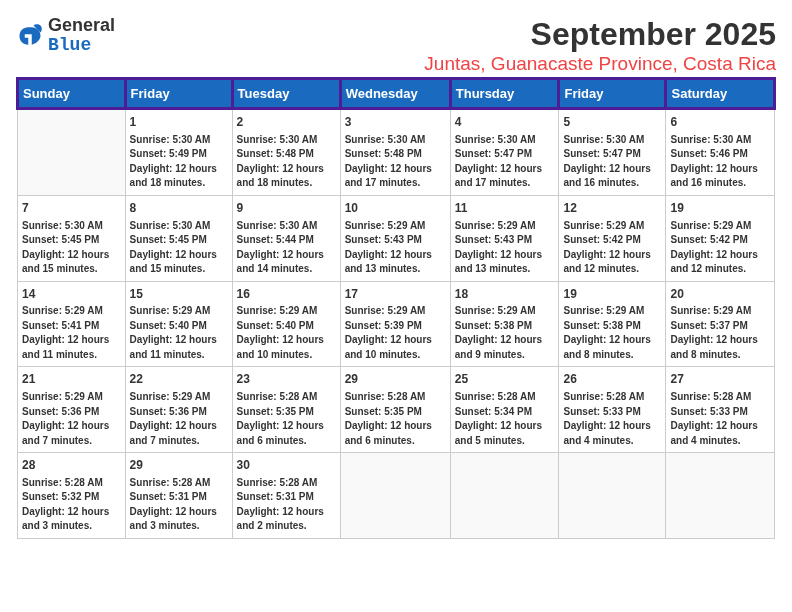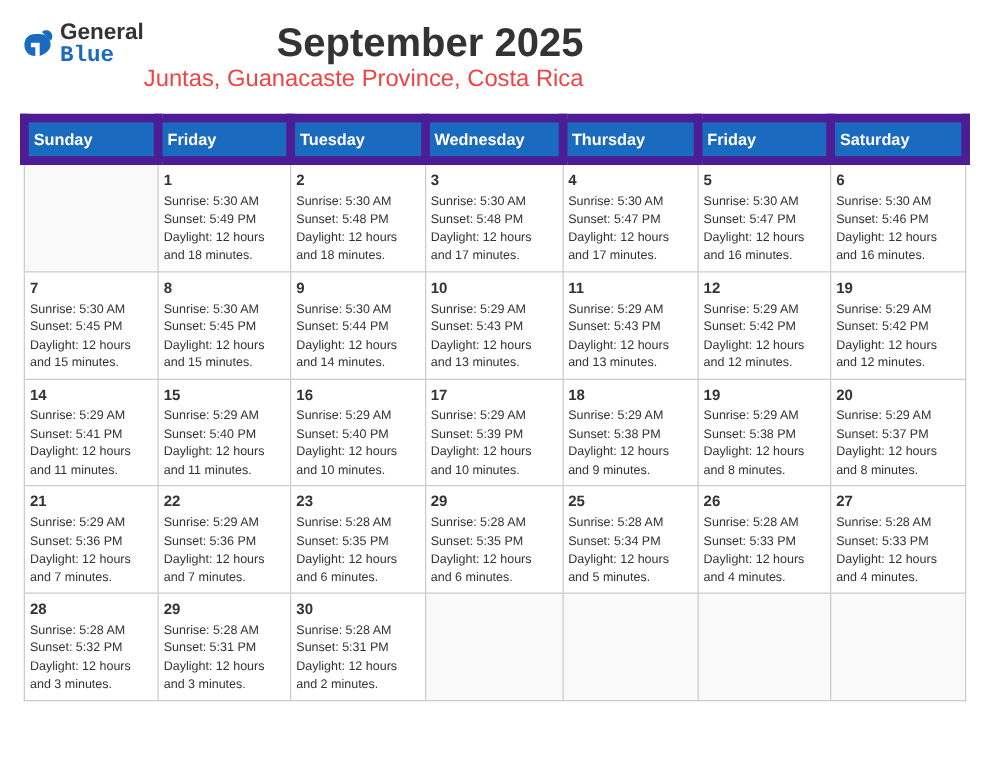--- a/index.html
+++ b/index.html
@@ -5,23 +5,23 @@
     * { margin: 0; padding: 0; box-sizing: border-box; }
     body {
       font-family: Arial, sans-serif;
       background: #fff;
       width: 792px;
       min-height: 612px;
       padding: 16px;
     }
     .header {
       display: flex;
-      justify-content: flex-start;
+      justify-content: space-between;
       align-items: flex-start;
-      margin-bottom: 16px;
+      margin-bottom: 2px;
     }
     .logo {
       display: flex;
       align-items: center;
       gap: 4px;
     }
     .logo-text {
       font-size: 18px;
       font-weight: bold;
       line-height: 1.1;
@@ -49,21 +49,21 @@
       border-collapse: collapse;
       font-size: 11px;
     }
     thead tr th {
       background: #1a6bbf;
       color: #fff;
       padding: 6px 4px;
       text-align: left;
       font-size: 13px;
       font-weight: bold;
-      border: 7px solid #4c1d95;
+      border: 3px solid #4c1d95;
     }
     tbody tr td {
       border: 1px solid #ccc;
       vertical-align: top;
       padding: 4px 4px;
       width: 113px;
       height: 80px;
       color: #333;
       font-size: 10.5px;
       line-height: 1.4;
@@ -74,20 +74,21 @@
     .day-number {
       font-weight: bold;
       font-size: 12px;
       display: block;
       margin-bottom: 2px;
     }
     .day-info {
       font-size: 10px;
       color: #333;
       line-height: 1.45;
+      font-weight: bold;
     }
   </style>
 </head>
 <body>
 
 <div class="header">
   <div class="logo">
     <svg class="logo-icon" viewBox="0 0 32 32" xmlns="http://www.w3.org/2000/svg">
       <path d="M14 6 C8 6 4 10 4 16 C4 22 8 26 14 26 L14 18 L10 18 L10 14 L18 14 L18 26 C24 24 28 20 28 16 C28 10 24 6 18 6 Z" fill="#1a6bbf"></path>
       <path d="M20 4 C22 2 26 2 28 4 C30 6 30 10 28 12 Z" fill="#1a6bbf"></path>

